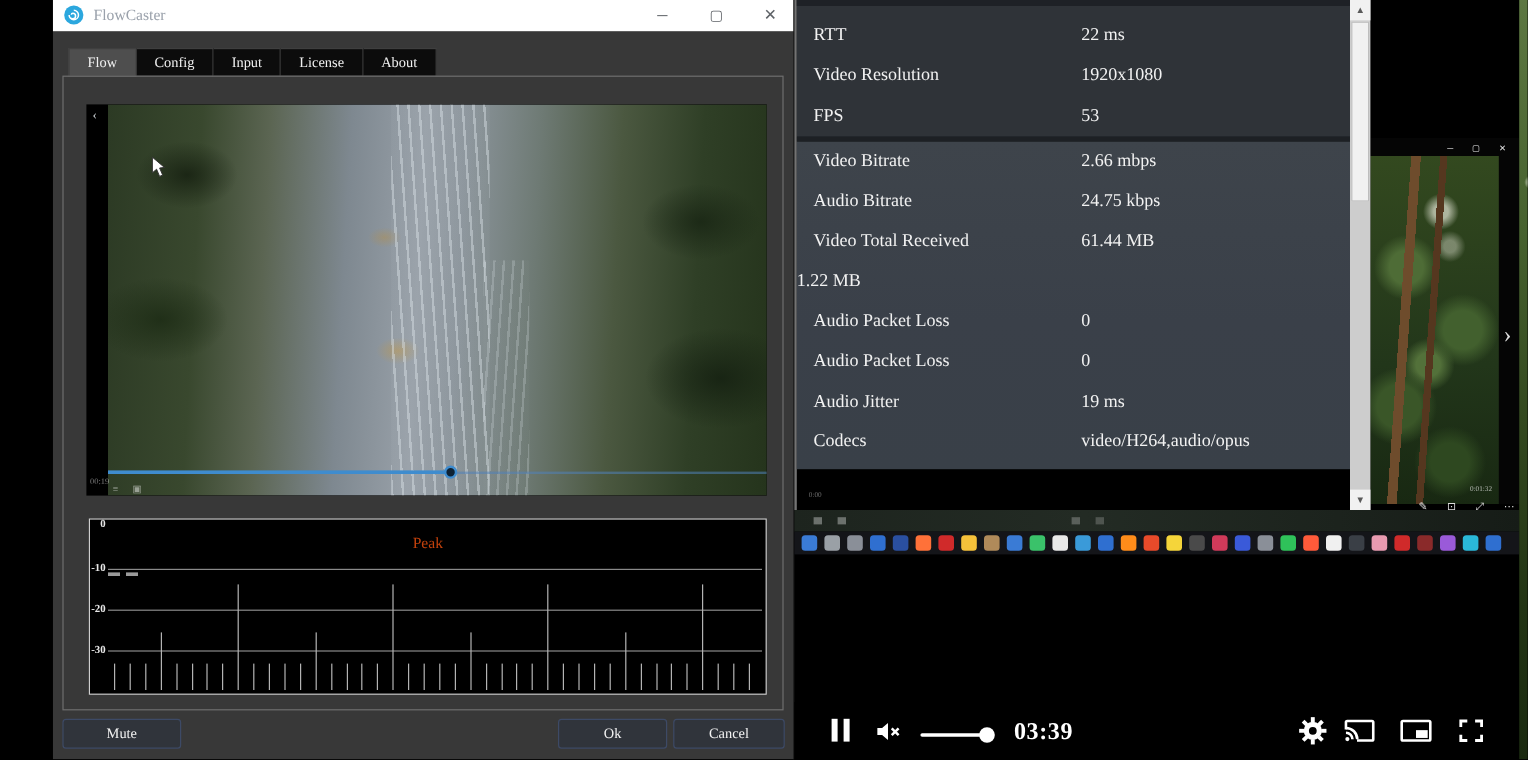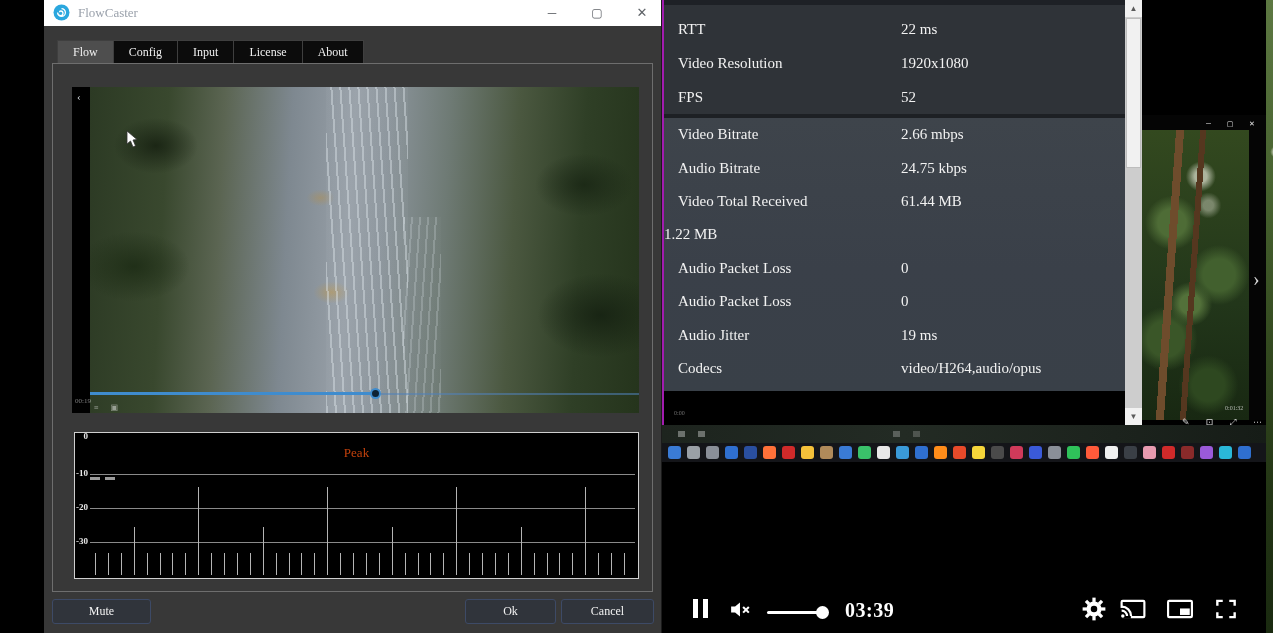--- a/index.html
+++ b/index.html
@@ -55,21 +55,21 @@
   .pd1{left:15px;} .pd2{left:30px;}
 
   
   .btn{position:absolute;top:599px;height:25px;background:#30343b;border:1px solid #3d4a66;border-radius:3px;color:#f2f2f2;font-size:12px;display:flex;align-items:center;justify-content:center;box-sizing:border-box;cursor:default;}
   .btn-mute{left:8px;width:99px;} .btn-ok{left:421px;width:91px;} .btn-cancel{left:517px;width:93px;}
 
   
   .rt{position:absolute;left:618px;top:0;width:655px;height:633px;background:#000;}
 
   
-  .stats{position:absolute;left:0;top:0;width:463px;height:425px;border-left:2px solid #a21caf;box-sizing:border-box;}
+  .stats{position:absolute;left:0;top:0;width:463px;height:425px;border-left:2px solid #737373;box-sizing:border-box;}
   .stats-top{background:#2f3338;border-top:5px solid #1e2126;padding-top:7px;}
   .stats-divider{height:4px;background:#1d2024;}
   .stats-main{background:linear-gradient(180deg,#3e444b 0%,#3a4049 55%,#394048 100%);padding-bottom:6px;}
   .srow{display:flex;align-items:center;height:34px;}
   .stats-main .srow{height:33.4px;}
   .lab{margin-left:14px;width:223px;color:#f2f2f2;font-size:15px;}
   .val{color:#f2f2f2;font-size:15px;}
   .stats-bottom-time{position:absolute;left:10px;top:410px;font-size:6px;color:rgba(255,255,255,0.4);}
 
   
@@ -292,21 +292,21 @@
           <div class="srow">
             <span class="lab">RTT</span>
             <span class="val">22 ms</span>
           </div>
           <div class="srow">
             <span class="lab">Video Resolution</span>
             <span class="val">1920x1080</span>
           </div>
           <div class="srow">
             <span class="lab">FPS</span>
-            <span class="val">52</span>
+            <span class="val">53</span>
           </div>
         </div>
       <div class="stats-divider"></div>
       <div class="stats-main">
           <div class="srow">
             <span class="lab">Video Bitrate</span>
             <span class="val">2.66 mbps</span>
           </div>
           <div class="srow">
             <span class="lab">Audio Bitrate</span>

